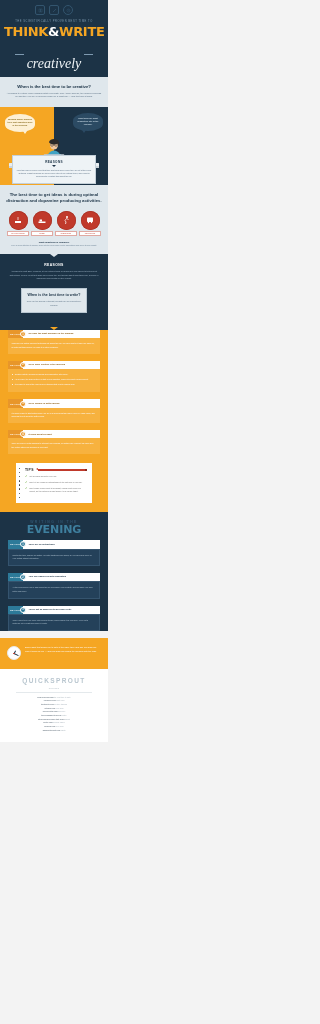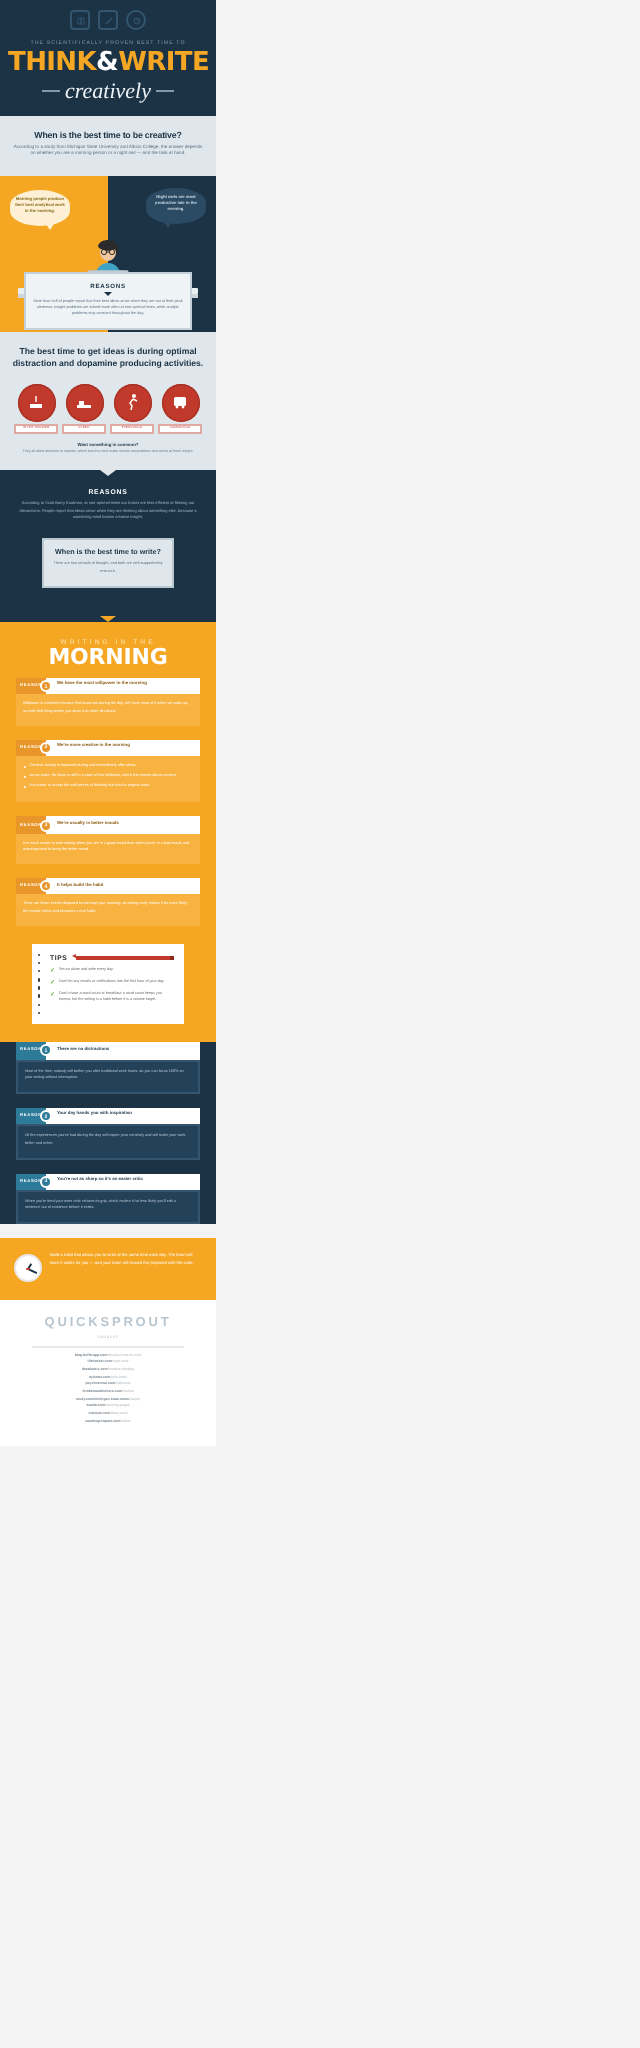--- a/index.html
+++ b/index.html
@@ -26,21 +26,21 @@
     font-size:2.6px; letter-spacing:.55px; color:#7e9ab0; text-transform:uppercase;
     margin-bottom:2px;
   }
   .hero-title {
     font-size:13px; font-weight:bold; letter-spacing:-0.3px; line-height:1;
     color:#f5a623; font-family:"DejaVu Sans", sans-serif;
   }
   .hero-title .amp { color:#ffffff; }
   .hero-script {
     font-family:"Liberation Serif", serif; font-style:italic; color:#eef3f6;
-    font-size:11px; margin-top:3px; line-height:1;
+    font-size:14px; margin-top:19px; line-height:1;
   }
   .script-wrap { display:flex; align-items:center; justify-content:center; gap:3px; }
   .script-wrap .rule { width:9px; height:.6px; background:#7e9ab0; }
 
   
   .intro { background:#dfe7ec; padding:7px 6px 8px; text-align:center; }
   .intro h2 { font-size:4.4px; color:#1c3346; font-weight:bold; letter-spacing:-.1px; }
   .intro p { font-size:2.3px; color:#5b7084; line-height:1.65; margin-top:2.5px; }
 
   
@@ -325,24 +325,20 @@
     <h3>Reasons</h3>
     <p>According to Scott Barry Kaufman, at non-optimal times our brains are less efficient at filtering out distractions. People report that ideas arrive when they are thinking about something else, because a wandering mind boosts creative insight.</p>
     <div class="qbox">
       <h4>When is the best time to write?</h4>
       <p>There are two schools of thought, and both are well-supported by research.</p>
     </div>
   </div>
   <div class="dark-pad"></div>
 
   <div class="morning">
-    <div class="sec-head">
-      <div class="small">WRITING IN THE</div>
-      <div class="big">MORNING</div>
-    </div>
 
     <div class="card m-card">
       <div class="hd">
         <span class="lbl">REASON</span>
         <span class="num">1</span>
         <span class="ttl">We have the most willpower in the morning</span>
       </div>
       <div class="bd">Willpower is a limited resource that burns out during the day. We have most of it when we wake up, so write first thing before you drain it on other decisions.</div>
     </div>
 
@@ -409,20 +405,24 @@
         </div>
         <div class="tip-item">
           <span class="ck">✓</span>
           <span class="tx">Don't chase a word count at breakfast; a word count keeps you honest, but the writing is a habit before it is a volume target.</span>
         </div>
       </div>
     </div>
   </div>
 
   <div class="evening">
+    <div class="sec-head">
+      <div class="small">WRITING IN THE</div>
+      <div class="big">EVENING</div>
+    </div>
 
     <div class="card e-card">
       <div class="hd">
         <span class="lbl">REASON</span>
         <span class="num">1</span>
         <span class="ttl">There are no distractions</span>
       </div>
       <div class="bd">Most of the time, nobody will bother you after traditional work hours, so you can focus 100% on your writing without interruption.</div>
     </div>
 

